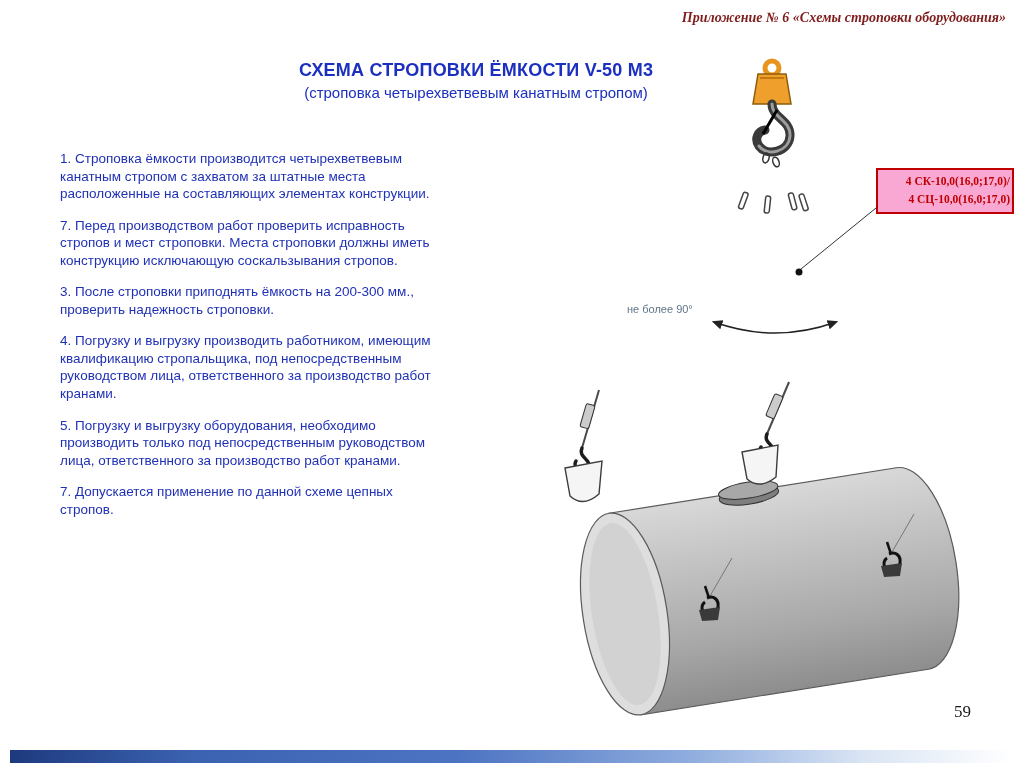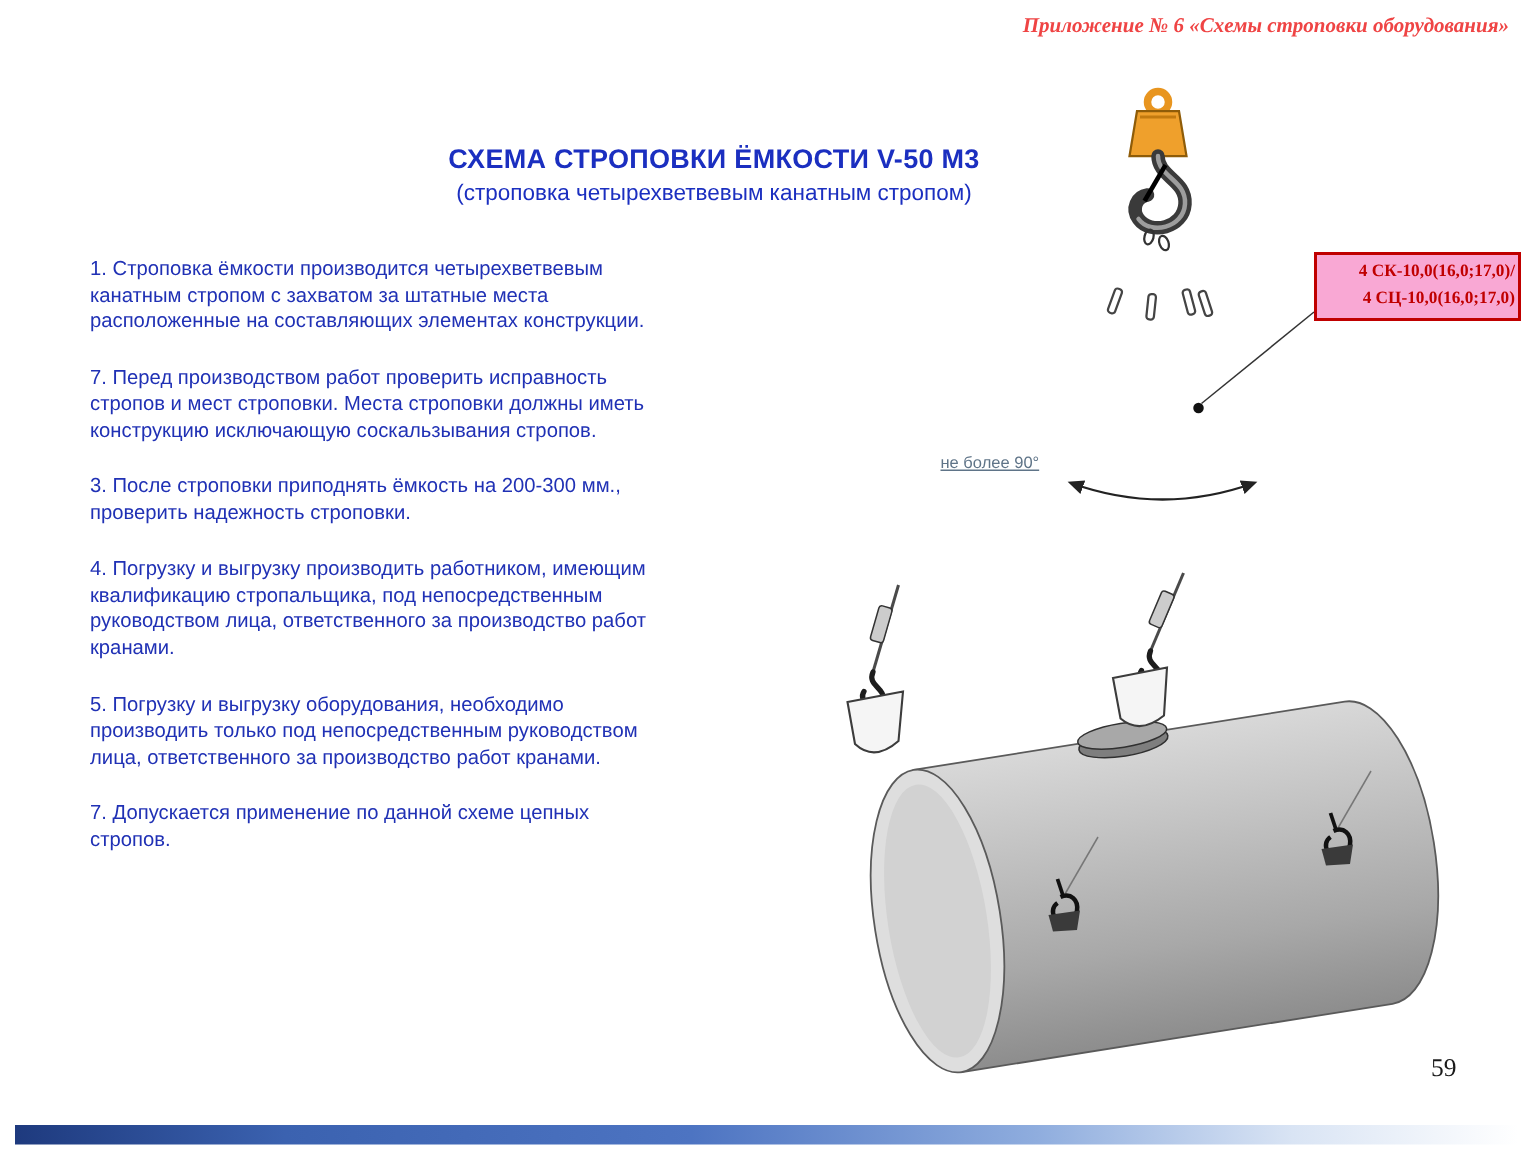--- a/index.html
+++ b/index.html
@@ -3,46 +3,46 @@
 <meta charset="utf-8">
 <style>
   * { margin:0; padding:0; box-sizing:border-box; }
   html,body { width:1024px; height:768px; background:#ffffff; }
   body { font-family:"Liberation Sans", sans-serif; }
   .page { position:relative; width:1024px; height:768px; background:#ffffff; overflow:hidden; }
 
   .header-annotation {
     position:absolute; top:10px; right:18px;
     font-family:"Liberation Serif", serif; font-style:italic; font-weight:bold;
-    font-size:14px; color:#ef4444;
+    font-size:14px; color:#7f1d1d;
   }
 
-  .title-block { position:absolute; top:60px; left:0; width:952px; text-align:center; color:#1b2fc0;margin-top:36px; }
+  .title-block { position:absolute; top:60px; left:0; width:952px; text-align:center; color:#1b2fc0; }
   .title { font-size:18px; font-weight:bold; letter-spacing:0.2px; }
   .subtitle { font-size:15px; margin-top:3px; }
 
   .instructions {
     position:absolute; left:60px; top:150px; width:390px;
     font-size:13.5px; line-height:1.3; color:#2031b5;
   }
-  .instructions p { margin-bottom:14px;margin-top:20px; }
+  .instructions p { margin-bottom:14px; }
   .note-label { font-weight:bold; }
 
   .diagram { position:absolute; left:0; top:0; width:1024px; height:768px; }
 
   .sling-label-box {
     position:absolute; left:876px; top:168px; width:138px;
     border:2px solid #c00000; background:#f9a8d4;
     padding:3px 2px; text-align:right;
     font-family:"Liberation Serif", serif; font-weight:bold;
     font-size:11.5px; color:#c00000; line-height:1.55;
     white-space:nowrap;
   }
 
-  .angle-note { position:absolute; left:627px; top:303px; font-size:11px; color:#5f7488;text-decoration:underline; }
+  .angle-note { position:absolute; left:627px; top:303px; font-size:11px; color:#5f7488; }
 
   .page-number {
     position:absolute; left:954px; top:702px;
     font-family:"Liberation Serif", serif; font-size:17px; color:#1a1a1a;
   }
 
   .bottom-bar {
     position:absolute; left:10px; right:12px; bottom:5px; height:13px;
     background:linear-gradient(to right,#1e3a7e 0%,#3b62b0 18%,#4d74c2 45%,#8fadde 68%,#d9e4f4 85%,#ffffff 100%);
   }

